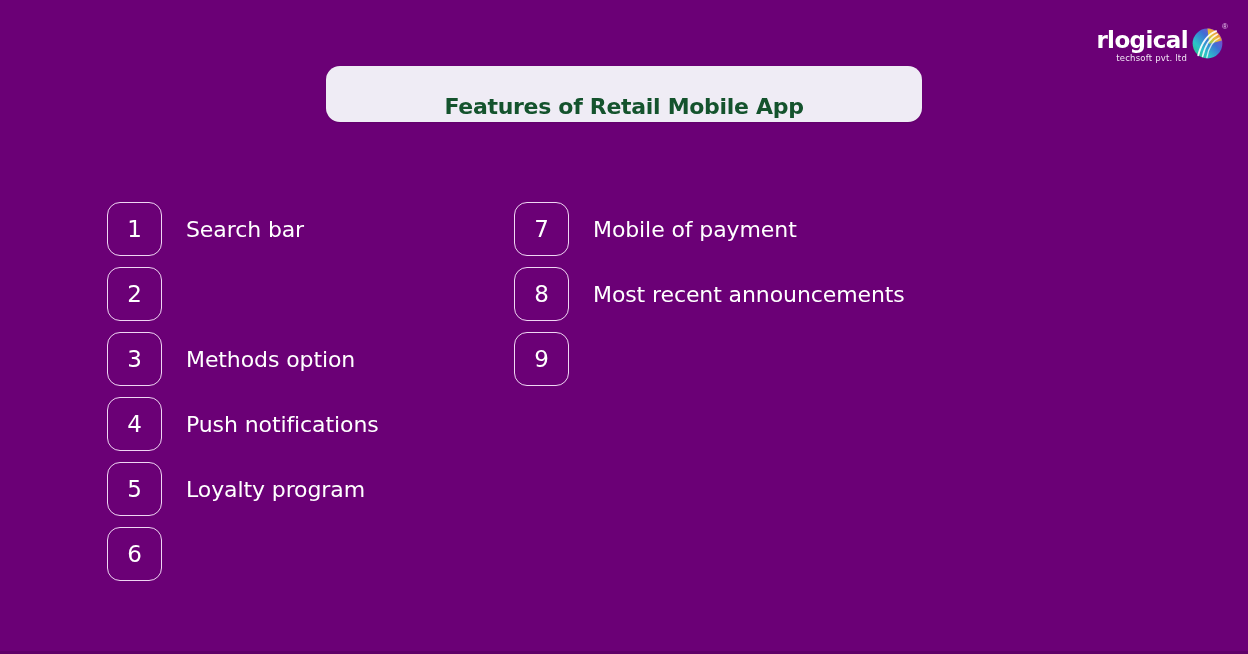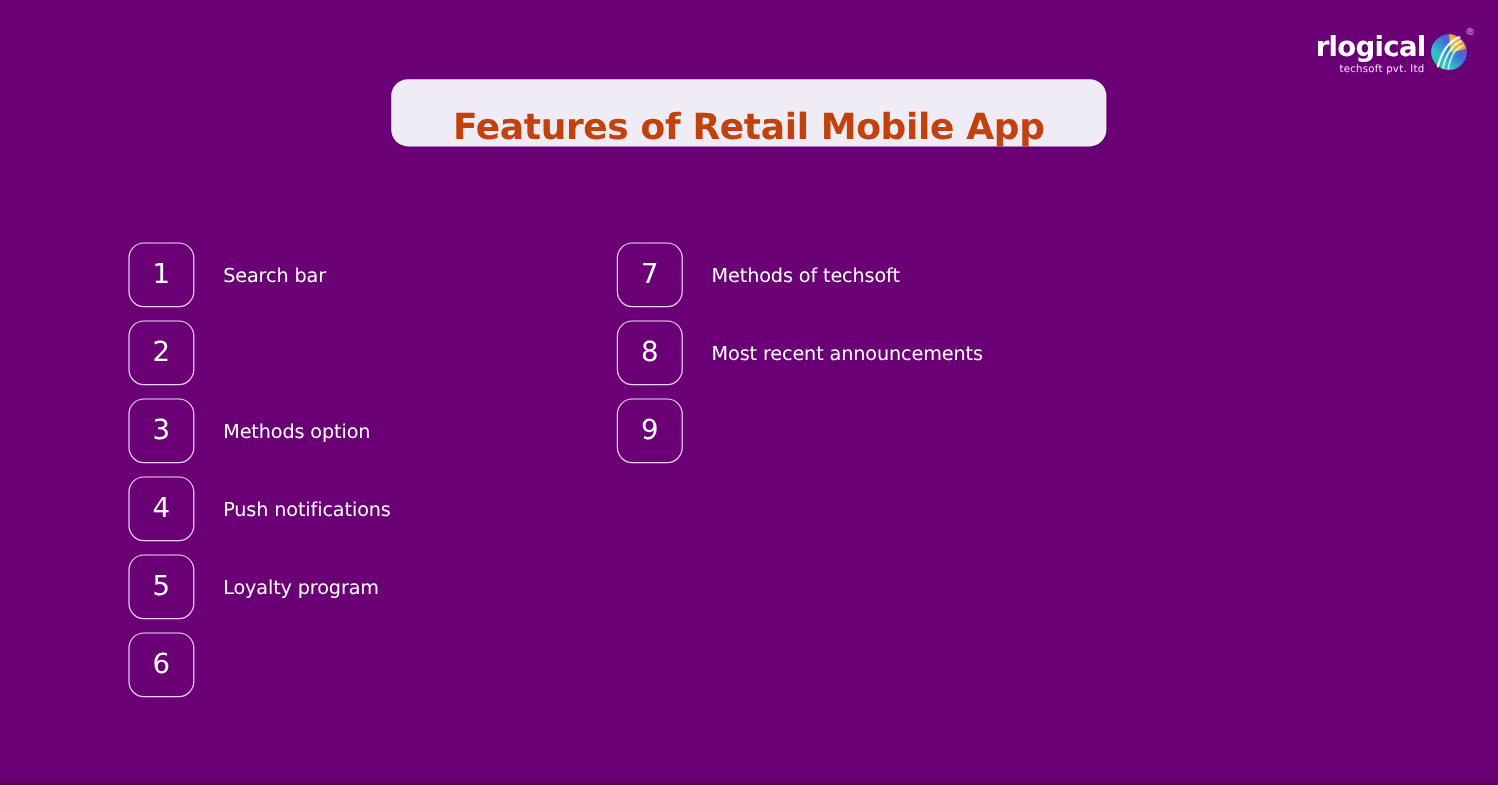--- a/index.html
+++ b/index.html
@@ -57,22 +57,22 @@
   #title-box {
     position:absolute;
     left:326px; top:66px;
     width:596px; height:56px;
     background:#EFECF5;
     border-radius:14px;
     display:flex; align-items:center; justify-content:center;
     box-shadow:0 1px 2px rgba(0,0,0,0.10);
   }
   #title-text {
-    color:#c2410c;
-    font-size:30px;
+    color:#14532d;
+    font-size:22px;
     font-weight:bold;
     letter-spacing:-0.3px;
     white-space:nowrap;
     font-family:"DejaVu Sans", sans-serif;
     margin-top:24px;
   }
 
   
   .column { position:absolute; top:202px; }
   #column-left  { left:107px; }
@@ -94,21 +94,21 @@
   }
   .num-text {
     color:#FFFFFF;
     font-size:23px;
     font-weight:normal;
     line-height:1;
     font-family:"DejaVu Sans", sans-serif;
   }
   .feature-label {
     color:#FFFFFF;
-    font-size:16px;
+    font-size:22px;
     margin-left:24px;
     white-space:nowrap;
     letter-spacing:-0.1px;
     font-family:"DejaVu Sans", sans-serif;
   }
 </style>
 </head>
 <body>
 
 <div id="slide">
@@ -191,21 +191,21 @@
     </div>
 
   </div>
 
   <div class="column" id="column-right">
 
     <div class="feature-row">
       <div class="num-box">
         <span class="num-text">7</span>
       </div>
-      <span class="feature-label">Methods of techsoft</span>
+      <span class="feature-label">Mobile of payment</span>
     </div>
 
     <div class="feature-row">
       <div class="num-box">
         <span class="num-text">8</span>
       </div>
       <span class="feature-label">Most recent announcements</span>
     </div>
 
     <div class="feature-row">

